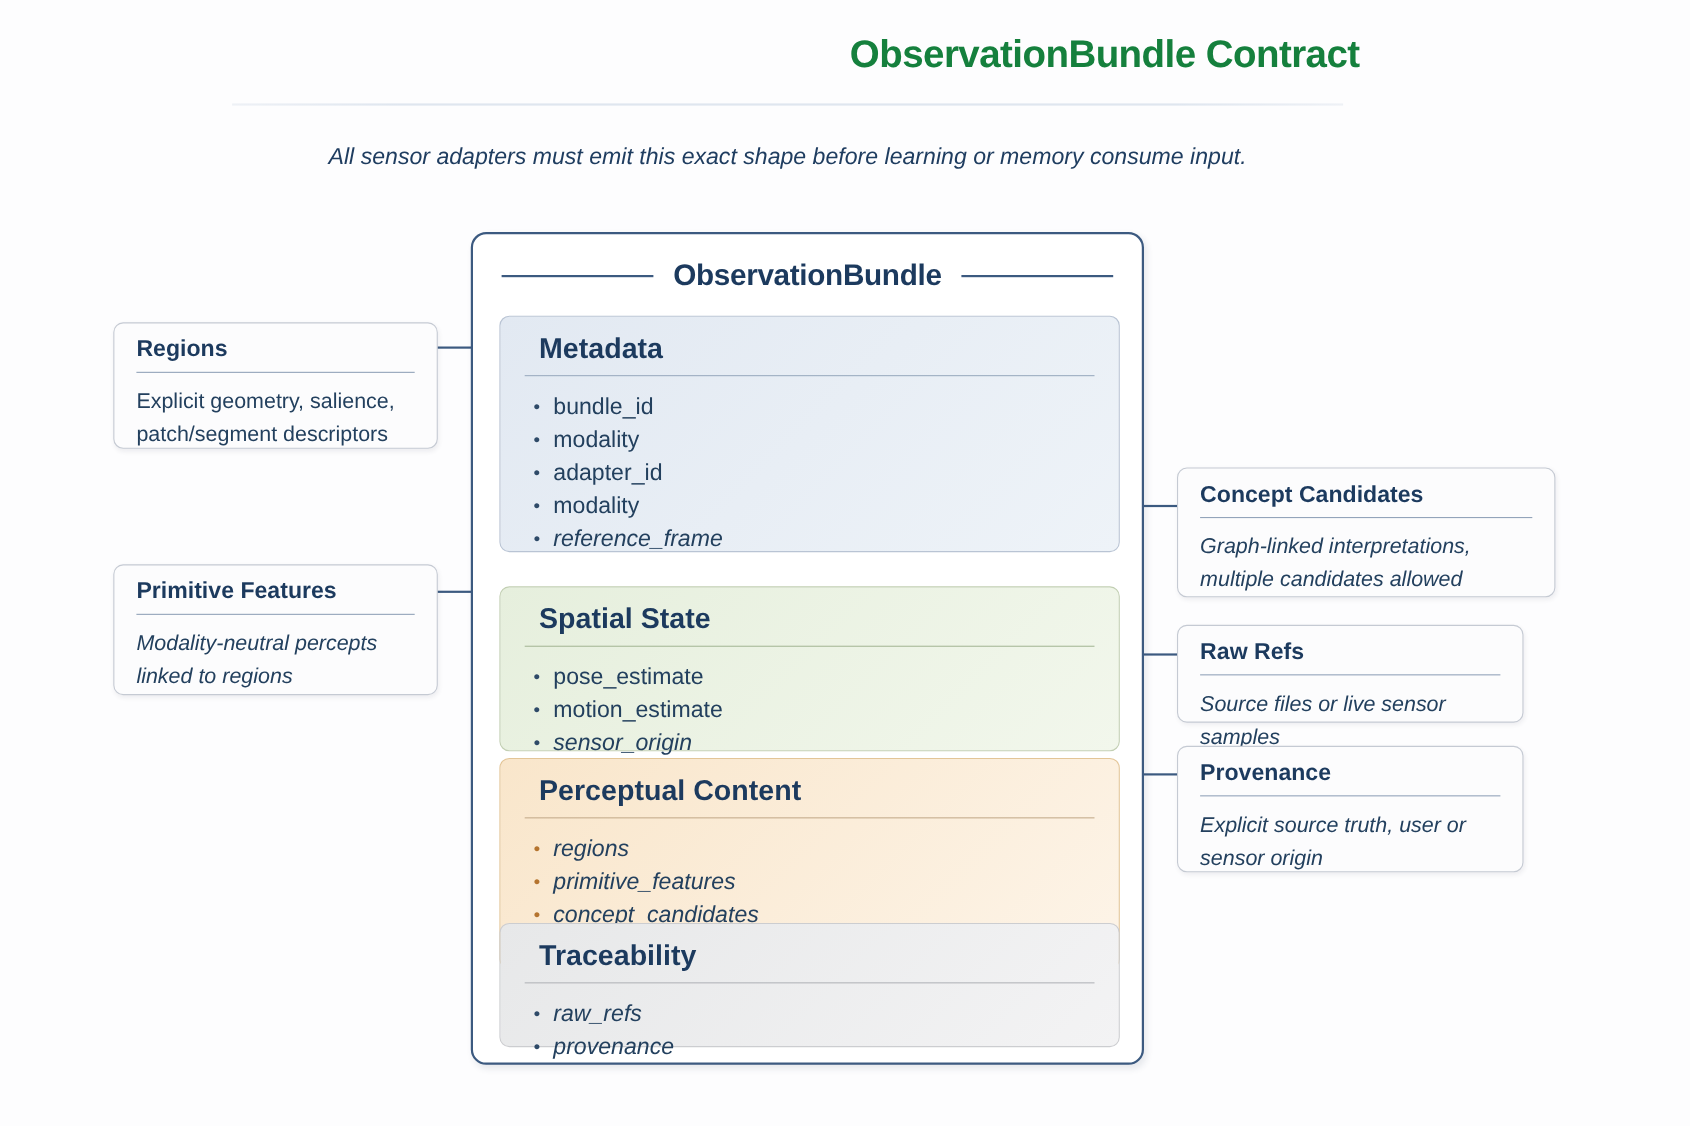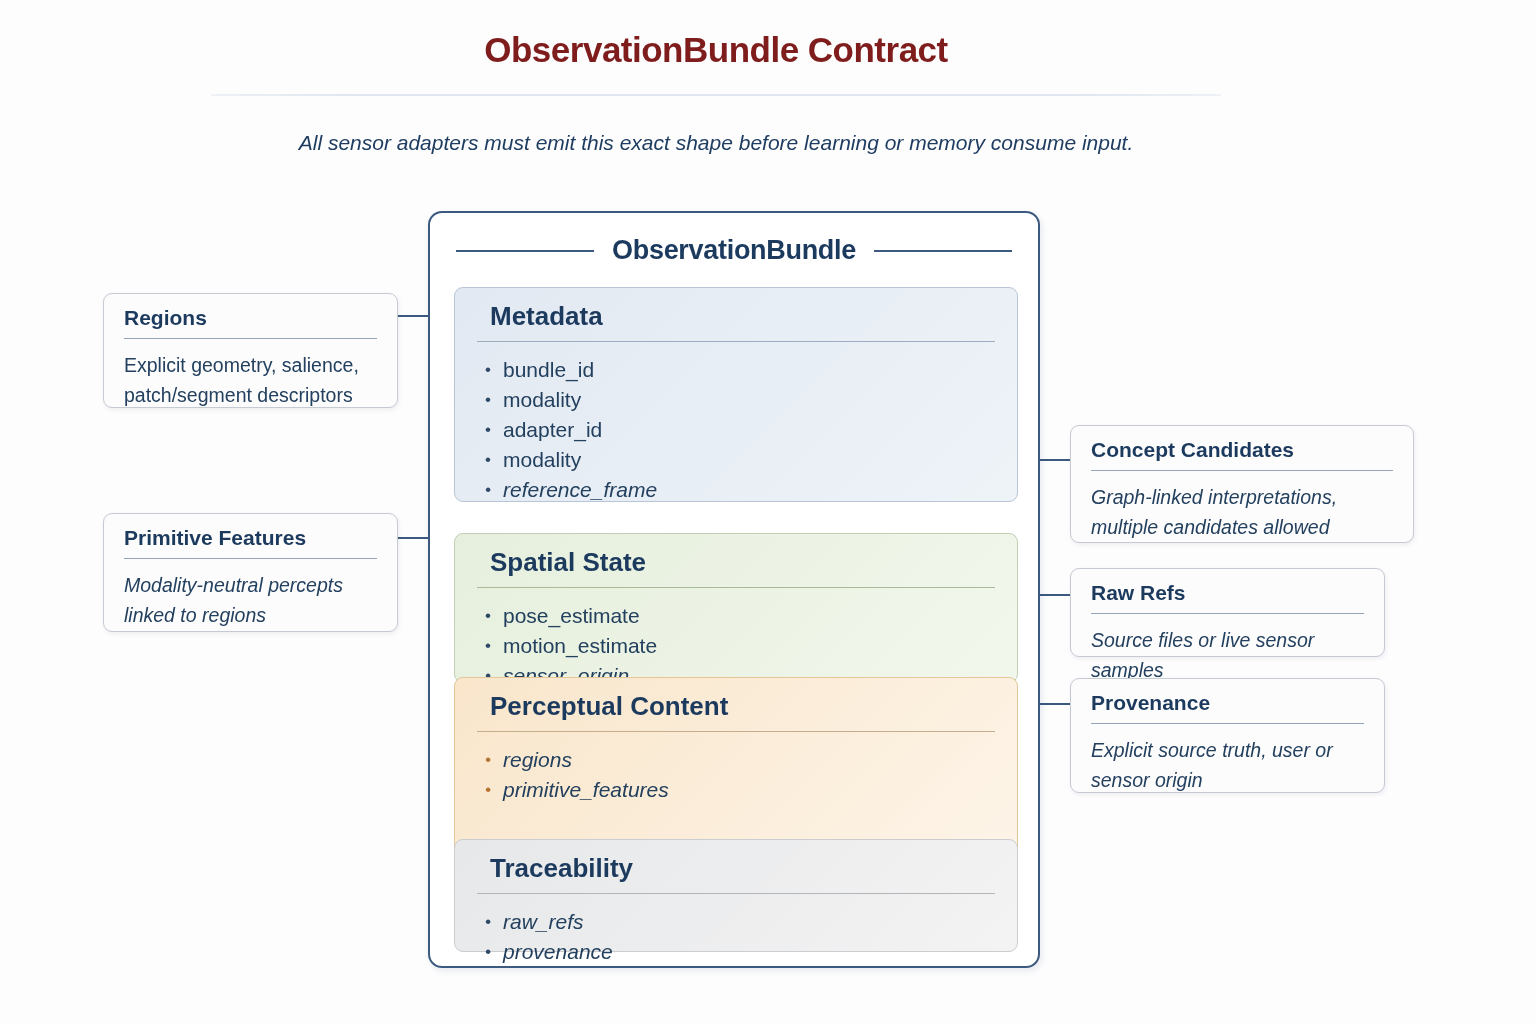--- a/index.html
+++ b/index.html
@@ -13,22 +13,23 @@
 
   
   .page-header {
     position: absolute;
     left: 196px; top: 30px; width: 1040px;
     text-align: center;
   }
   .page-title {
     font-size: 35px;
     font-weight: bold;
-    color: #7f1d1d;
+    color: #15803d;
     letter-spacing: -0.5px;
+    text-align: right;
   }
   .header-divider {
     margin: 24px auto 0 auto;
     width: 1010px; height: 2px;
     background: linear-gradient(90deg, #eef1f6, #dfe6ef 15%, #dfe6ef 85%, #eef1f6);
   }
   .page-subtitle {
     margin-top: 35px;
     font-size: 21px;
     font-style: italic;
@@ -95,21 +96,21 @@
     position: absolute; left: 8px;
     color: #2e4a68;
     font-size: 17px;
   }
   .ital { font-style: italic; }
 
   .sec-blue   { top: 74px;  height: 215px; background: linear-gradient(135deg, #e2e9f2, #eef3f8); border-color: #b9c4d4; }
   .sec-blue   .sec-rule { background: #9dadc1; }
   .sec-green  { top: 320px; height: 150px; background: linear-gradient(135deg, #e6efdd, #f2f7ec); border-color: #c2cfb3; }
   .sec-green  .sec-rule { background: #a9ba99; }
-  .sec-orange { top: 464px; height: 192px; background: linear-gradient(135deg, #f9e6cb, #fdf4e8); border-color: #e3c597; }
+  .sec-orange { top: 476px; height: 192px; background: linear-gradient(135deg, #f9e6cb, #fdf4e8); border-color: #e3c597; }
   .sec-orange .sec-rule { background: #c5ad8d; }
   .sec-orange li::before { color: #b5742f; }
   .sec-gray   { top: 626px; height: 113px; background: linear-gradient(135deg, #e7e8e9, #f3f3f4); border-color: #cccdd0; }
   .sec-gray   .sec-rule { background: #b3b5b9; }
 
   
   .note {
     position: absolute;
     background: #fcfcfd;
     border: 1px solid #c5cad3;
@@ -180,20 +181,21 @@
       <li class="ital">sensor_origin</li>
     </ul>
   </section>
 
   <section class="sec sec-orange">
     <h2>Perceptual Content</h2>
     <div class="sec-rule"></div>
     <ul>
       <li class="ital">regions</li>
       <li class="ital">primitive_features</li>
+      <li class="ital">concept_candidates</li>
     </ul>
   </section>
 
   <section class="sec sec-gray">
     <h2>Traceability</h2>
     <div class="sec-rule"></div>
     <ul>
       <li class="ital">raw_refs</li>
       <li class="ital">provenance</li>
     </ul>

